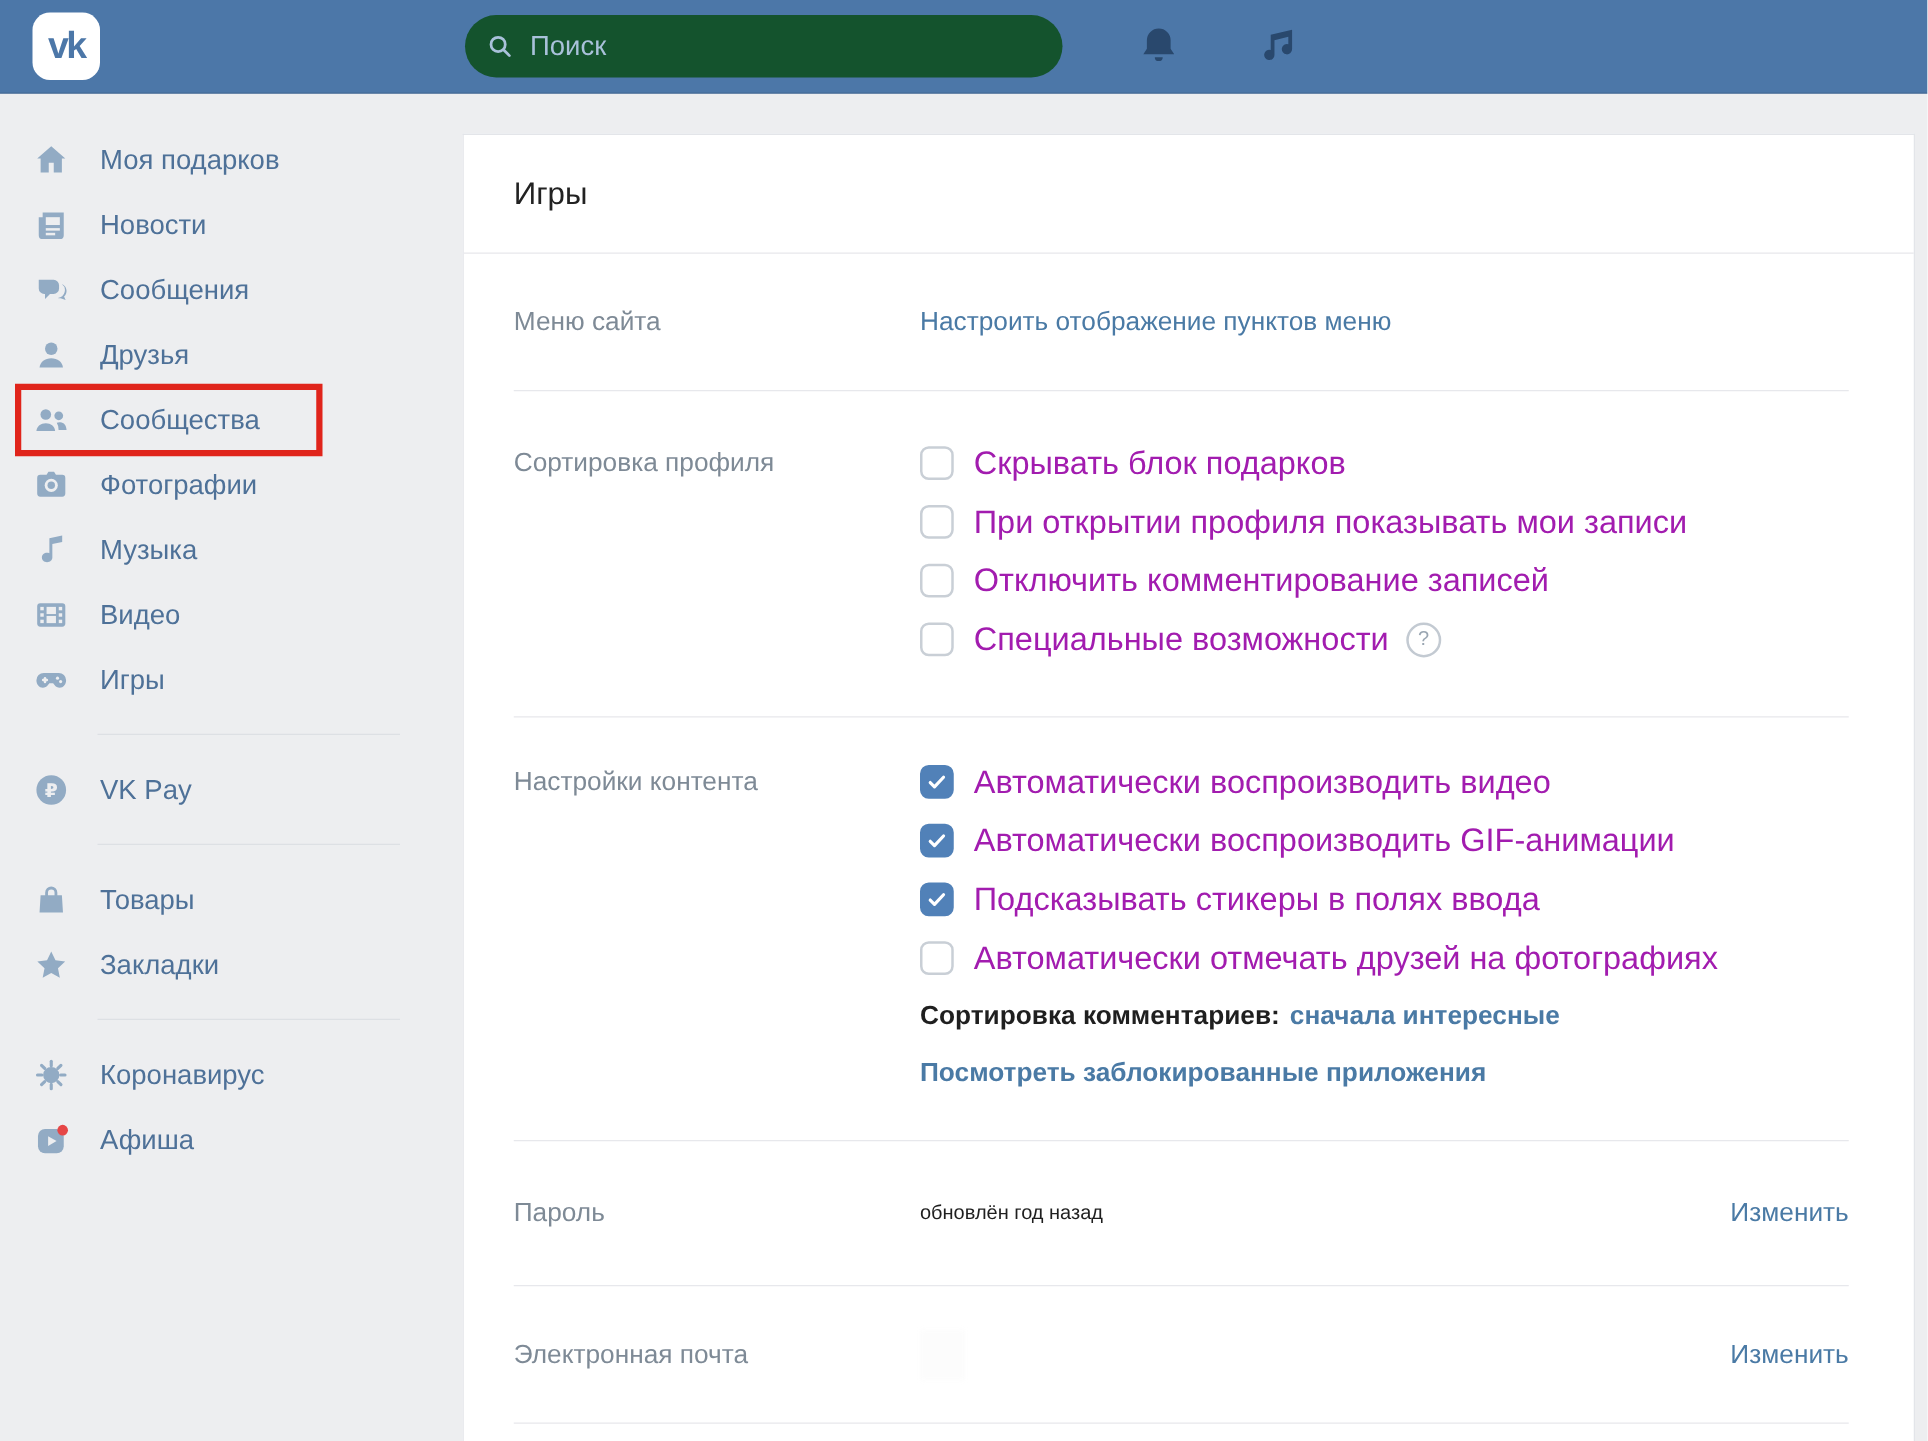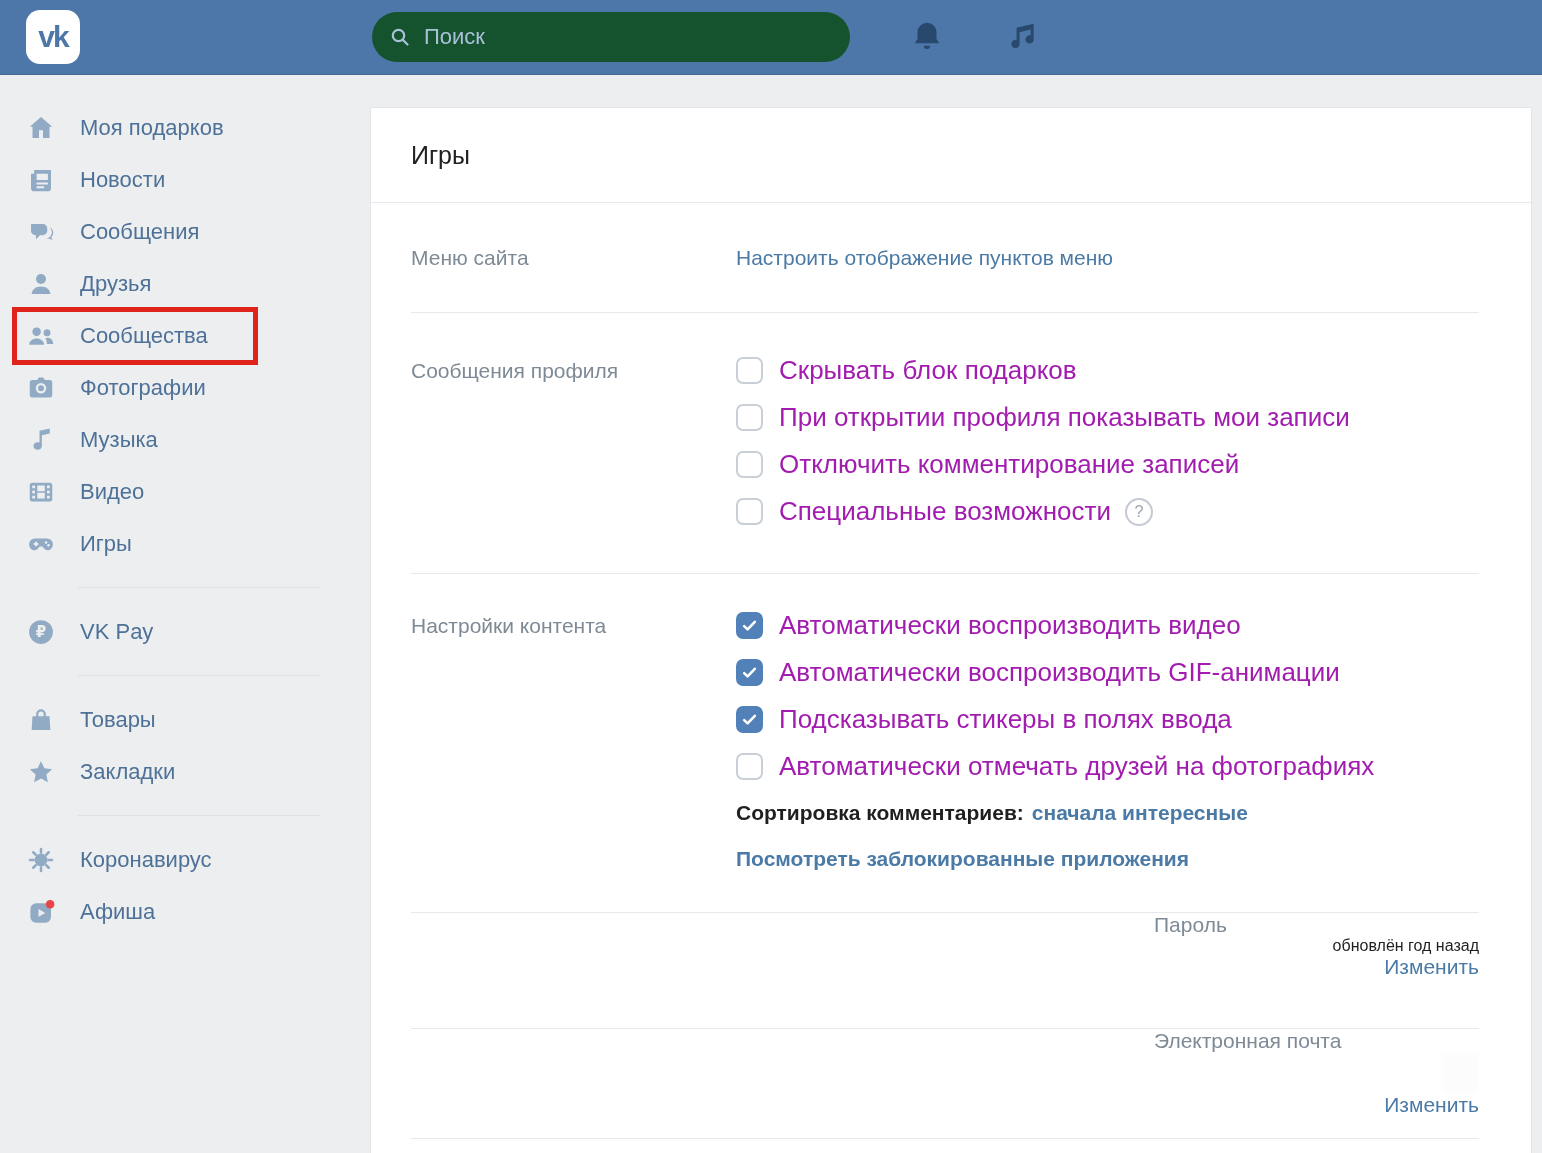--- a/index.html
+++ b/index.html
@@ -72,21 +72,21 @@
   .checkbox.checked .tick { display:block; }
   .cb-label { margin-left:16px; font-size:26px; color:#a21caf; white-space:nowrap; }
   .help {
     width:28px; height:28px; margin-left:14px; border:2px solid #c3cad2; border-radius:50%;
     color:#9aa6b2; font-size:16px; display:flex; align-items:center; justify-content:center; cursor:pointer;
   }
   .text-row { height:46px; display:flex; align-items:center; font-size:21px;font-weight:bold; }
   .text-row .dark { color:#1f1f1f; }
   .text-row .gap { width:8px; }
   
-  .kv-row { align-items:flex-end;flex-direction:column; }
+  .kv-row { align-items:center; }
   .kv-row.password { height:115px; }
   .kv-row.email { height:109px; }
   .kv-value { color:#1f1f1f; }
   .kv-action { margin-left:auto; font-size:21px; }
   .redacted { display:inline-block; width:36px; height:40px; background:#fcfcfc; filter:blur(2px); }
   svg { display:block; }
 </style>
 </head>
 <body>
 
@@ -295,21 +295,21 @@
 
   <section class="row menu-row">
     <div class="row-label">Меню сайта</div>
     <div class="row-content">
       <a class="link">Настроить отображение пунктов меню</a>
     </div>
   </section>
   <div class="divider inset"></div>
 
   <section class="section profile">
-    <div class="row-label">Сообщения профиля</div>
+    <div class="row-label">Сортировка профиля</div>
     <div class="row-content">
       <div class="cb-row">
         <span class="checkbox">
           
         </span>
         <span class="cb-label">Скрывать блок подарков</span>
       </div>
       <div class="cb-row">
         <span class="checkbox">
           

